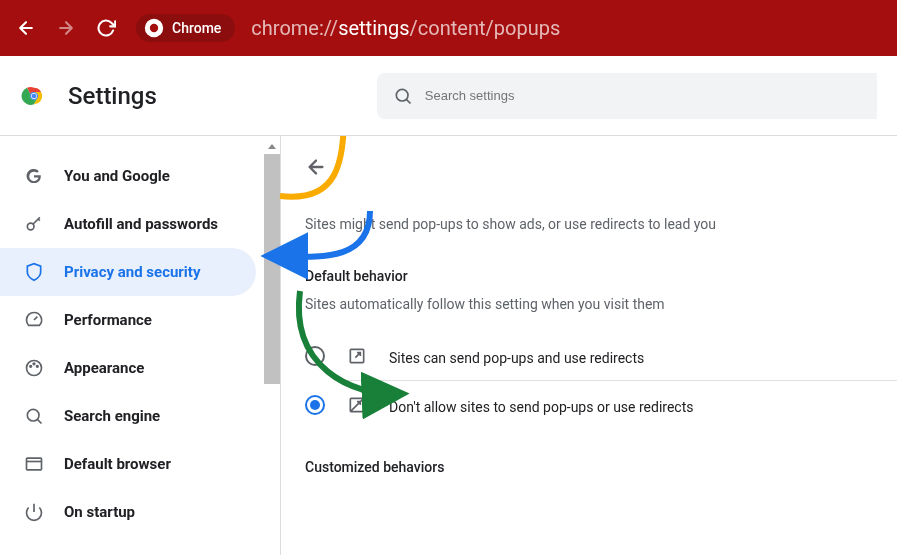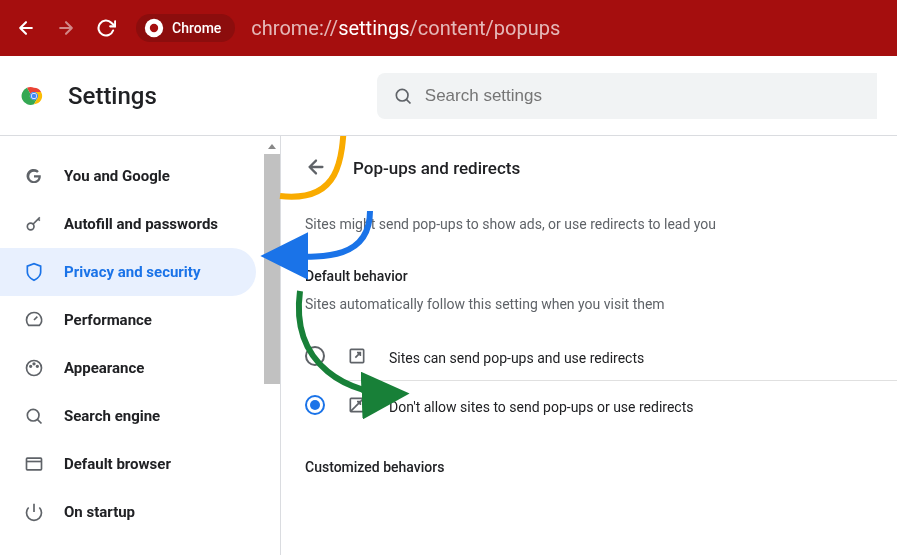--- a/index.html
+++ b/index.html
@@ -15,21 +15,21 @@
 .addr-url { color: #fff; font-size: 20px; margin-left: 12px; display: flex; }
 .addr-url .dim { opacity: 0.7; }
 .addr-url .hl { opacity: 1; }
 
 
 .header { height: 80px; display: flex; align-items: center; padding: 0 20px; border-bottom: 1px solid #dadce0; gap: 20px; }
 .chrome-logo { width: 28px; height: 28px; }
 .settings-title { font-size: 24px; font-weight: 500; color: #202124; }
 .search-wrap { flex: 1; margin-left: 200px; }
 .search-box { height: 46px; background: #f1f3f4; border-radius: 8px 0 0 8px; display: flex; align-items: center; padding: 0 16px; gap: 12px; color: #5f6368; }
-.search-box input { border: none; background: transparent; font-size: 17px; outline: none; flex: 1; color: #202124; }
+.search-box input { border: none; background: transparent; font-size: 13px; outline: none; flex: 1; color: #202124; }
 
 
 .layout { display: flex; height: calc(555px - 56px - 80px); position: relative; }
 .sidebar { width: 280px; padding-top: 16px; position: relative; }
 .sidebar-item { height: 48px; display: flex; align-items: center; padding: 0 24px; gap: 20px; font-size: 15px; color: #202124; border-radius: 0 24px 24px 0; cursor: pointer; margin-right: 24px; font-weight: bold; }
 .sidebar-item.active { background: #e8f0fe; color: #1a73e8; }
 .sidebar-item .icon { width: 20px; height: 20px; display: flex; align-items: center; justify-content: center; color: #5f6368; }
 .sidebar-item.active .icon { color: #1a73e8; }
 
 .scrollbar-track { position: absolute; right: 0; top: 4px; width: 16px; bottom: 0; }
@@ -199,21 +199,20 @@
 
   <div class="divider"></div>
 
   <div class="content">
     <div class="page-hdr">
       <div class="back-btn">
         <svg viewBox="0 0 24 24" width="22" height="22" fill="none" stroke="currentColor" stroke-width="2.5" stroke-linecap="round" stroke-linejoin="round">
             <path d="M19 12H5M12 19l-7-7 7-7"></path>
           </svg>
       </div>
-      <div class="page-title">Pop-ups and redirects</div>
     </div>
 
     <div class="desc">Sites might send pop-ups to show ads, or use redirects to lead you</div>
 
     <div class="section-hdr">Default behavior</div>
     <div class="section-sub">Sites automatically follow this setting when you visit them</div>
 
     <div class="radio-row">
       <div class="radio"></div>
       <div class="radio-icon">

